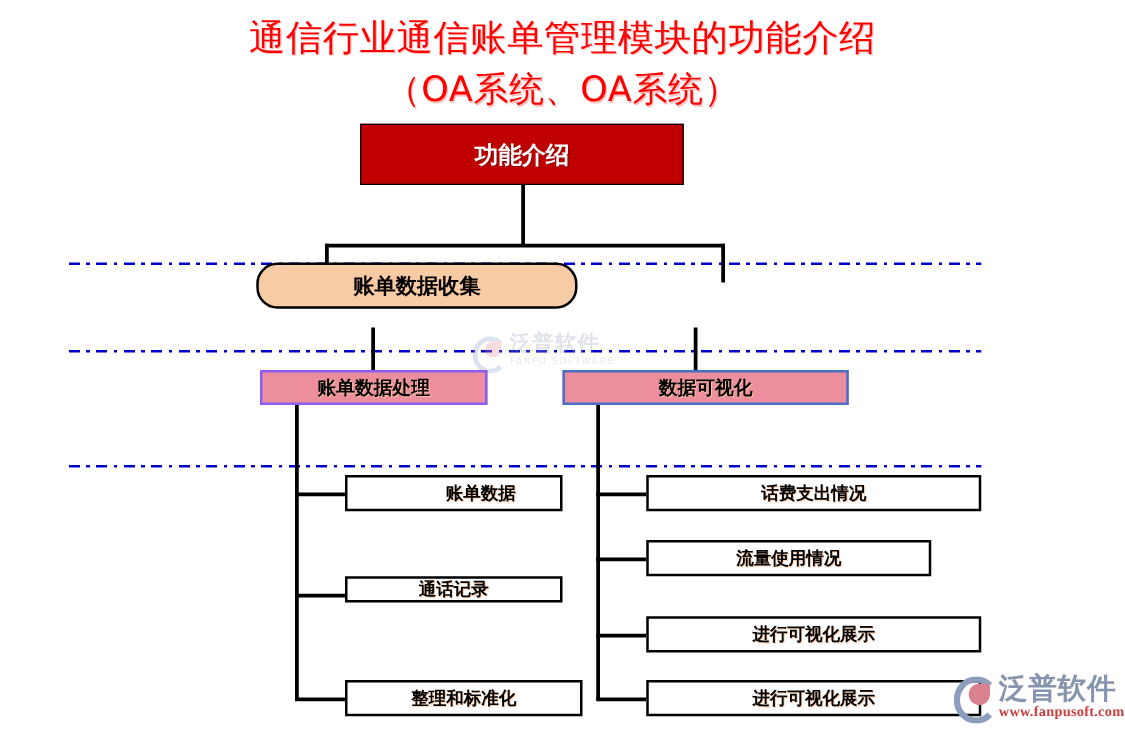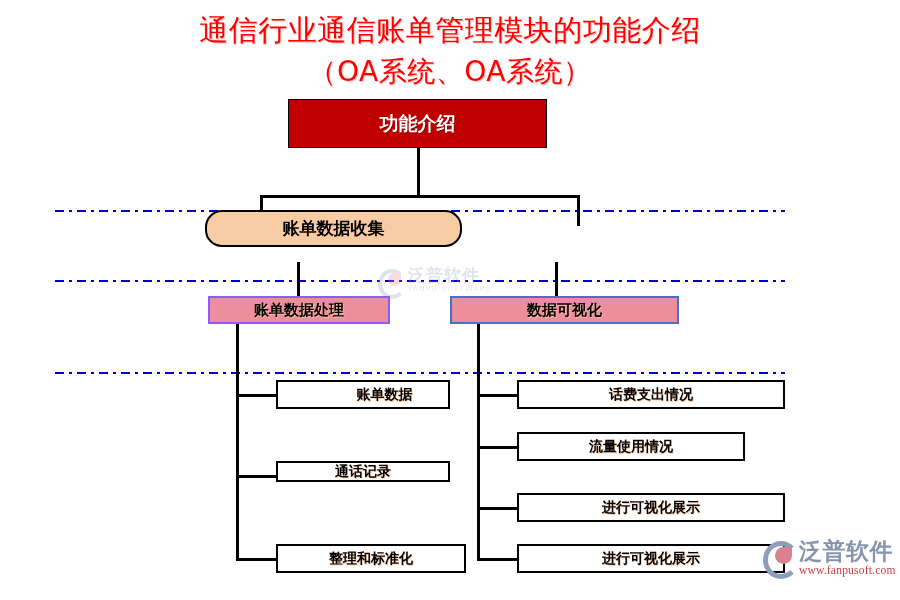--- a/index.html
+++ b/index.html
@@ -169,20 +169,21 @@
   }
   .logo-text { line-height: 1.0; padding-top: 2px; }
   .logo-cn {
     font-size: 23px; font-weight: bold; color: #8794AE;
     letter-spacing: 0.5px;
   }
   .logo-url {
     font-size: 11.5px; color: #C94040; letter-spacing: 0.2px;
     margin-top: 2px;
     font-family: "Liberation Serif", "DejaVu Serif", serif;
+    font-weight: bold;
   }
 </style>
 </head>
 <body>
 
 <div id="canvas">
 
   <div class="title-block">
     <div>通信行业通信账单管理模块的功能介绍</div>
     <div class="title-line2">（OA系统、OA系统）</div>

